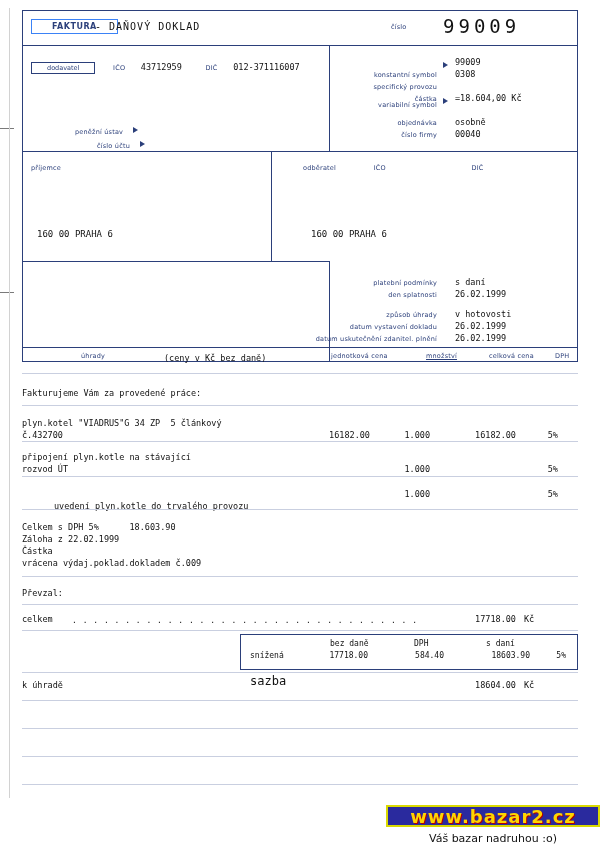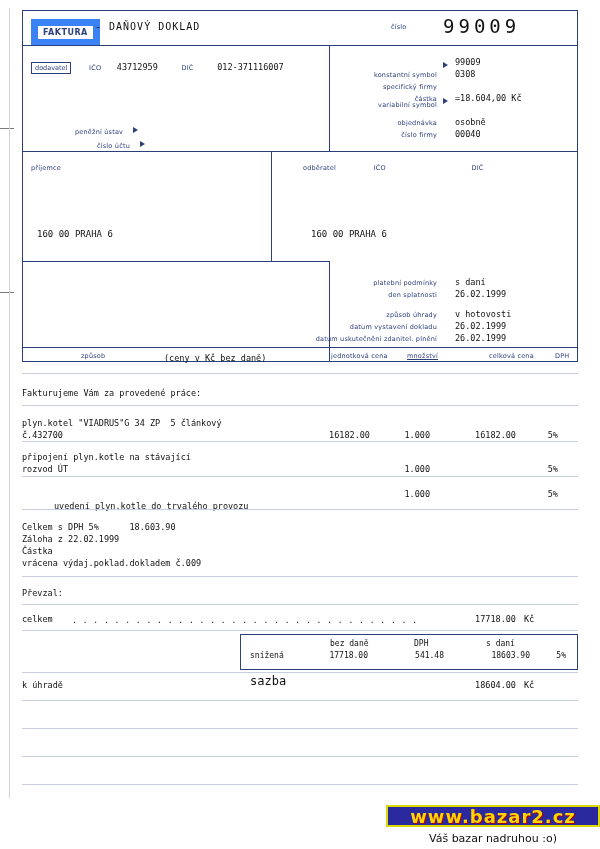--- a/index.html
+++ b/index.html
@@ -19,29 +19,29 @@
     border:1px solid #2b3f7a;
     box-sizing:border-box;
   }
   .lbl{
     font-family:"DejaVu Sans", sans-serif;
     font-size:6.5px;color:#2b3f7a;letter-spacing:.2px;
   }
   .lblbox{
     font-family:"DejaVu Sans", sans-serif;
     font-size:6.5px;color:#2b3f7a;
-    border:1px solid #2b3f7a;padding:1px 3px;display:inline-block;
+    border:1px solid #2b3f7a;padding:1px 15px;display:inline-block;
   }
   .val{font-family:"DejaVu Sans Mono", monospace;font-size:8.5px;color:#111;}
   .valbig{font-family:"DejaVu Sans Mono", monospace;font-size:9px;color:#111;}
 
   .title{
     position:absolute;left:8px;top:8px;
     font-family:"DejaVu Sans", sans-serif;font-size:8px;color:#2b3f7a;font-weight:bold;
-    border:7px solid #3b82f6;padding:2px 5px;letter-spacing:.5px;
+    border:1px solid #3b82f6;padding:2px 20px;letter-spacing:.5px;
   }
   .title2{
     position:absolute;left:72px;top:10px;
     font-family:"DejaVu Sans Mono", monospace;font-size:10px;color:#111;letter-spacing:1px;
   }
   .cislo-lbl{position:absolute;left:368px;top:12px;}
   .cislo-val{
     position:absolute;left:420px;top:4px;
     font-family:"DejaVu Sans Mono", monospace;font-size:19px;color:#111;letter-spacing:4px;
   }
@@ -112,21 +112,21 @@
     <div class="lbl cislo-lbl">číslo</div>
     <div class="cislo-val">99009</div>
 
     <div class="hline" style="left:0;top:34px;width:554px;"></div>
 
     <div style="position:absolute;left:8px;top:44px;">
       <span class="lblbox">dodavatel</span>
       <span class="lbl" style="margin-left:8px;">IČO</span>
       <span class="val" style="margin-left:6px;">43712959</span>
       <span class="lbl" style="margin-left:14px;">DIČ</span>
-      <span class="val" style="margin-left:14px;">012-371116007</span>
+      <span class="val" style="margin-left:6px;">012-371116007</span>
     </div>
 
     <div style="position:absolute;left:8px;top:58px;width:300px;height:70px;"></div>
 
     <div style="position:absolute;left:52px;top:108px;">
       <span class="lbl">peněžní ústav</span>
       <span class="arrow"></span>
     </div>
     <div style="position:absolute;left:74px;top:122px;">
       <span class="lbl">číslo účtu</span>
@@ -135,21 +135,21 @@
 
     <div class="vline" style="left:306px;top:34px;height:106px;"></div>
 
     <div class="lbl" style="position:absolute;left:338px;top:48px;width:76px;text-align:right;margin-top:42px;">variabilní symbol</div>
     <span class="arrow" style="position:absolute;left:420px;top:51px;"></span>
     <div class="val" style="position:absolute;left:432px;top:46px;">99009</div>
 
     <div class="lbl" style="position:absolute;left:330px;top:60px;width:84px;text-align:right;">konstantní symbol</div>
     <div class="val" style="position:absolute;left:432px;top:58px;">0308</div>
 
-    <div class="lbl" style="position:absolute;left:330px;top:72px;width:84px;text-align:right;">specifický firmy</div>
+    <div class="lbl" style="position:absolute;left:330px;top:72px;width:84px;text-align:right;">specifický provozu</div>
     <div class="val" style="position:absolute;left:432px;top:70px;"></div>
 
     <div class="lbl" style="position:absolute;left:366px;top:84px;width:48px;text-align:right;">částka</div>
     <span class="arrow" style="position:absolute;left:420px;top:87px;"></span>
     <div class="val" style="position:absolute;left:432px;top:82px;">=18.604,00 Kč</div>
 
     <div class="lbl" style="position:absolute;left:354px;top:108px;width:60px;text-align:right;">objednávka</div>
     <div class="val" style="position:absolute;left:432px;top:106px;">osobně</div>
 
     <div class="lbl" style="position:absolute;left:354px;top:120px;width:60px;text-align:right;">číslo firmy</div>
@@ -182,23 +182,23 @@
     <div class="lbl" style="position:absolute;left:310px;top:300px;width:104px;text-align:right;">způsob úhrady</div>
     <div class="val" style="position:absolute;left:432px;top:298px;">v hotovosti</div>
 
     <div class="lbl" style="position:absolute;left:286px;top:312px;width:128px;text-align:right;">datum vystavení dokladu</div>
     <div class="val" style="position:absolute;left:432px;top:310px;">26.02.1999</div>
 
     <div class="lbl" style="position:absolute;left:272px;top:324px;width:142px;text-align:right;">datum uskutečnění zdanitel. plnění</div>
     <div class="val" style="position:absolute;left:432px;top:322px;">26.02.1999</div>
 
     <div class="hline" style="left:0;top:336px;width:554px;"></div>
-    <div class="lbl" style="position:absolute;left:58px;top:341px;">způsob</div>
+    <div class="lbl" style="position:absolute;left:58px;top:341px;">úhrady</div>
     <div class="lbl" style="position:absolute;left:308px;top:341px;">jednotková cena</div>
-    <div class="lbl" style="position:absolute;left:384px;top:341px;text-decoration:underline;">množství</div>
+    <div class="lbl" style="position:absolute;left:403px;top:341px;text-decoration:underline;">množství</div>
     <div class="lbl" style="position:absolute;left:466px;top:341px;">celková cena</div>
     <div class="lbl" style="position:absolute;left:532px;top:341px;">DPH</div>
   </div>
 
   <div class="bodytext" style="left:164px;top:353px;">(ceny v Kč bez daně)</div>
 
   <div class="bodytext" style="top:388px;">Fakturujeme Vám za provedené práce:</div>
 
   <div class="bodytext" style="top:418px;">plyn.kotel "VIADRUS"G 34 ZP  5 článkový</div>
   <div class="bodytext" style="top:430px;">č.432700</div>
@@ -231,21 +231,21 @@
   <div class="bodytext" style="left:524px;top:614px;">Kč</div>
 
   <div class="tbox"></div>
   <div class="bodytext" style="left:250px;top:674px;font-size:12px;">sazba</div>
   <div class="bodytext" style="left:330px;top:639px;font-size:8px;">bez daně</div>
   <div class="bodytext" style="left:414px;top:639px;font-size:8px;">DPH</div>
   <div class="bodytext" style="left:486px;top:639px;font-size:8px;">s daní</div>
 
   <div class="bodytext" style="left:250px;top:651px;font-size:8px;">snížená</div>
   <div class="num" style="left:310px;top:651px;width:58px;font-size:8px;">17718.00</div>
-  <div class="num" style="left:392px;top:651px;width:52px;font-size:8px;">541.48</div>
+  <div class="num" style="left:392px;top:651px;width:52px;font-size:8px;">584.40</div>
   <div class="num" style="left:468px;top:651px;width:62px;font-size:8px;">18603.90</div>
   <div class="num" style="left:538px;top:651px;width:28px;font-size:8px;">5%</div>
 
   <div class="bodytext" style="top:680px;">k úhradě</div>
   <div class="num" style="left:440px;top:680px;width:76px;">18604.00</div>
   <div class="bodytext" style="left:524px;top:680px;">Kč</div>
 
   <div class="rule" style="top:373px;"></div>
   <div class="rule" style="top:405px;"></div>
   <div class="rule" style="top:441px;"></div>

